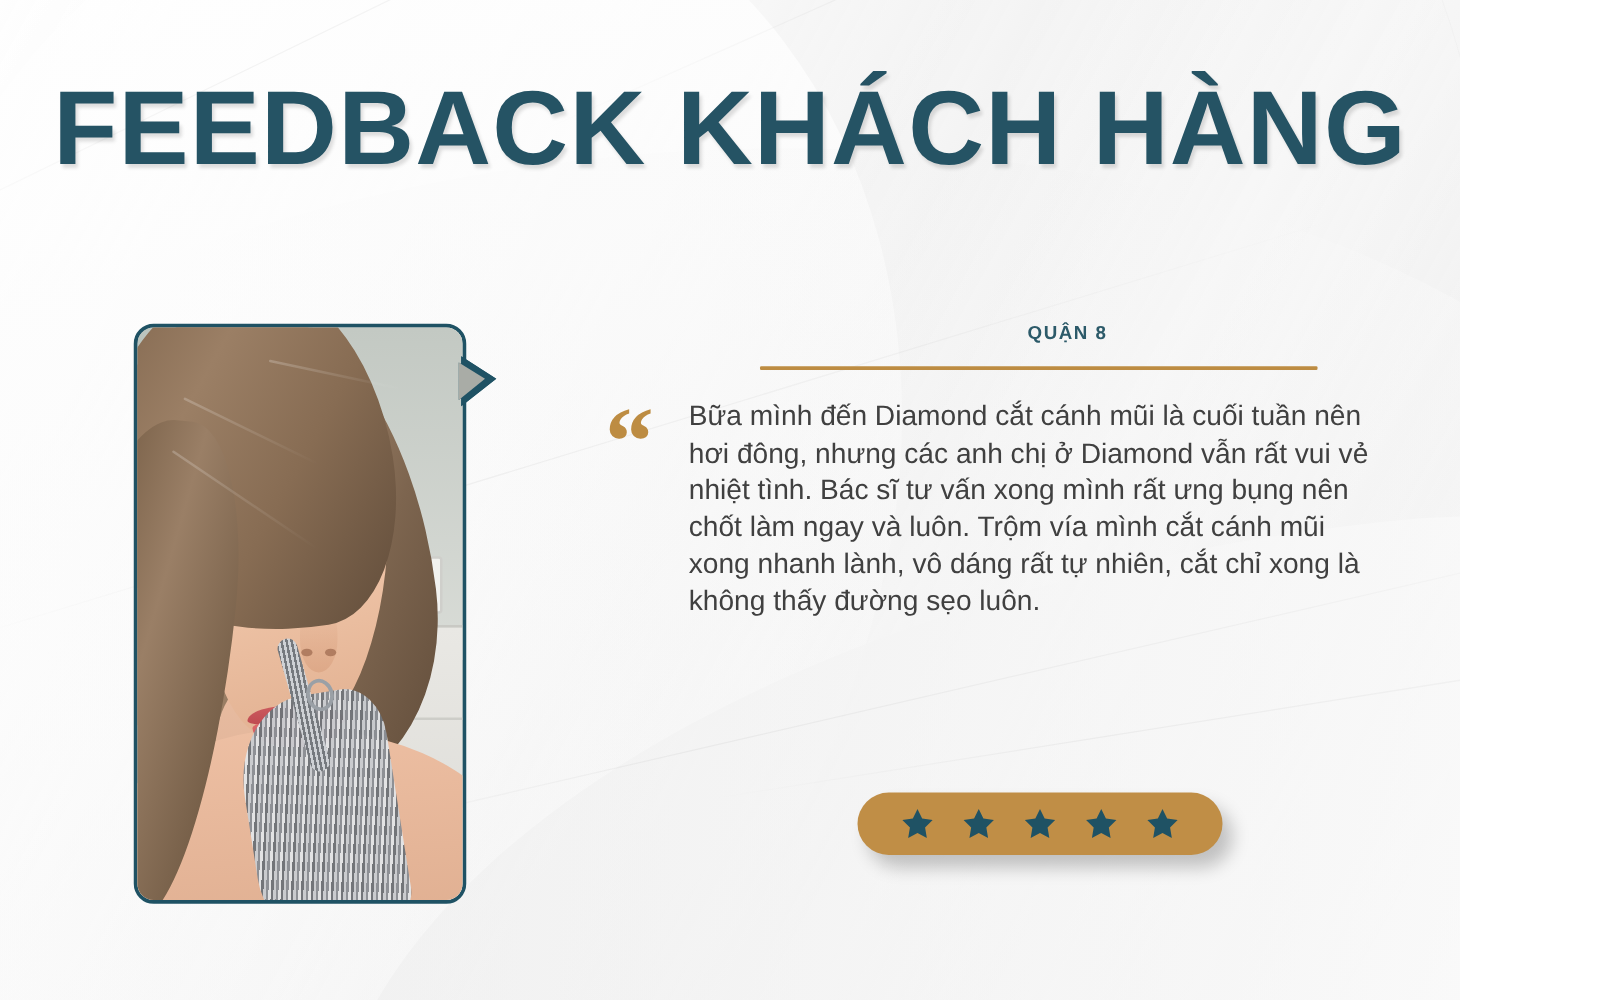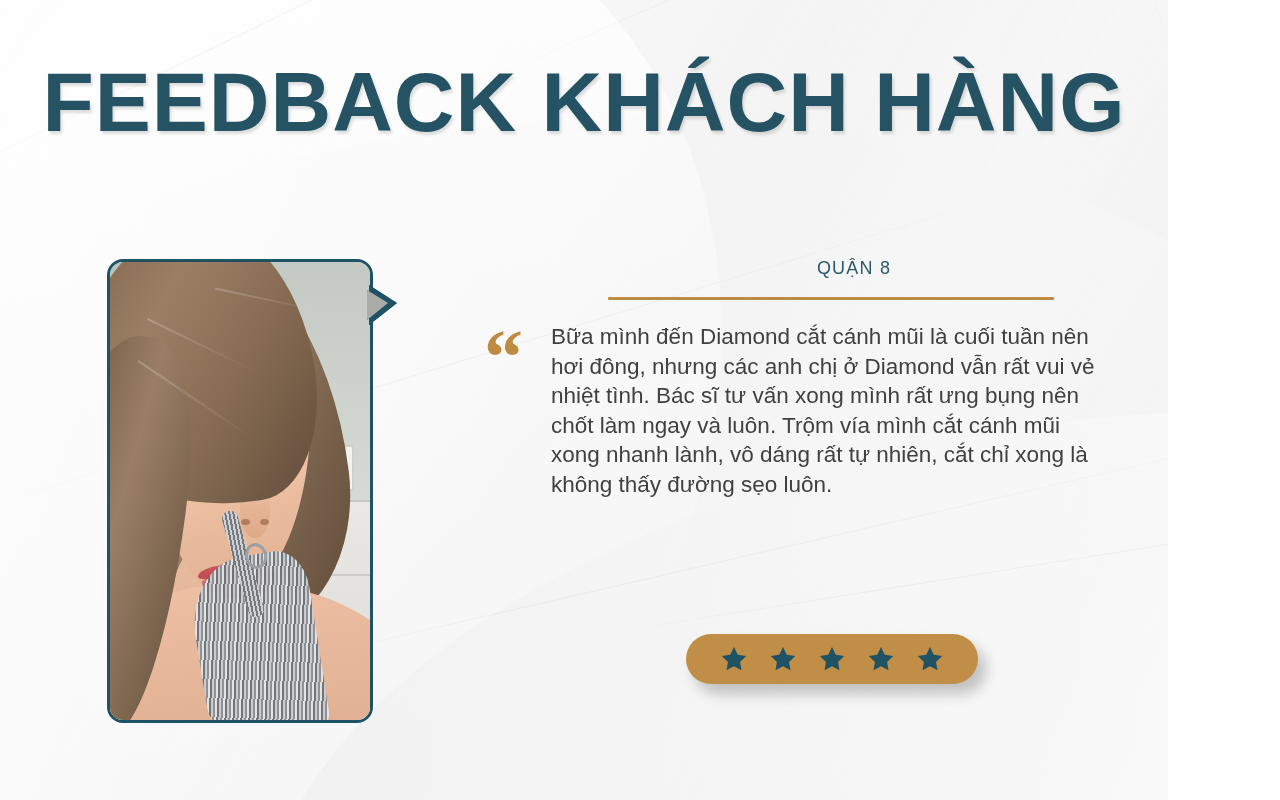--- a/index.html
+++ b/index.html
@@ -270,22 +270,22 @@
     text-align:center;
     font-size:32px;
     font-weight:700;
     letter-spacing:1.2px;
     color:#245565;
     line-height:1.2;
     margin-left:48px;
   }
   .customer-loc {
     text-align:center;
-    font-size:18px;
-    font-weight:400;
+    font-size:15px;
+    font-weight:700;
     letter-spacing:1.2px;
     color:#2c5a69;
     margin-top:12px;
     margin-left:48px;
   }
   .divider {
     height:3px;
     background:#bd8c42;
     margin:18px 0 0 128px;
     width:446px;

